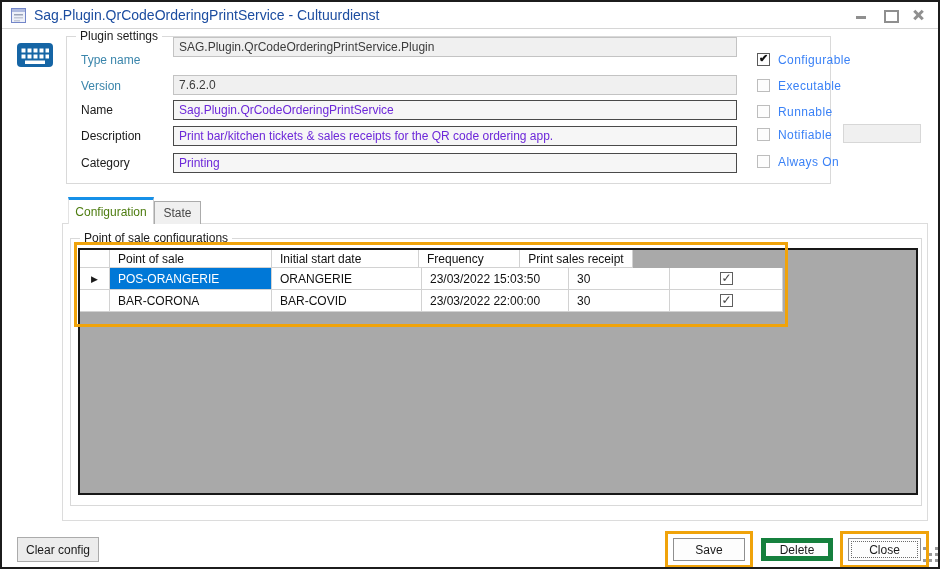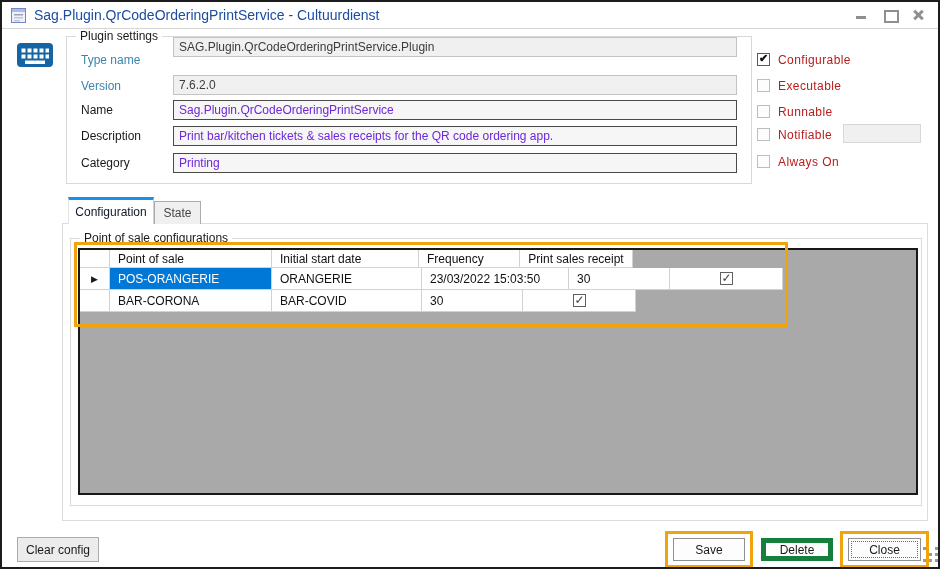--- a/index.html
+++ b/index.html
@@ -31,21 +31,21 @@
   
   .kbicon { position:absolute; left:14px; top:38px; width:38px; height:30px; }
 
   
   .gbox { position:absolute; border:1px solid #d9d9d9; background:#fff; }
   .glabel {
     position:absolute; top:-8px; left:9px; background:#fff; padding:0 4px;
     font-size:12px; color:#1a1a1a; white-space:nowrap;
   }
 
-  #plugin-settings { left:64px; top:34px; width:686px; height:148px; }
+  #plugin-settings { left:64px; top:34px; width:765px; height:148px; }
 
   .flabel { position:absolute; left:14px; font-size:12px; }
   .flabel.teal { color:#3a85ab; }
   .ftext {
     position:absolute; left:106px; width:564px; height:20px;
     font-family:"Liberation Sans",sans-serif; font-size:12px; padding:0 5px;
     outline:none;
   }
   .ftext.dis { background:#f0f0f0; border:1px solid #c3c3c3; color:#3c3c3c; }
   .ftext.ena { background:#f6f6f6; border:1px solid #4a4a4a; color:#6d28d9; }
@@ -53,35 +53,35 @@
   .cbrow { position:absolute; left:690px; display:flex; align-items:center; gap:8px; height:15px; }
   .cb {
     width:13px; height:13px; background:#fdfdfd; border:1px solid #bdbdbd;
     position:relative; flex:0 0 auto;
   }
   .cb.checked { border-color:#5a5a5a; }
   .cb.checked::after {
     content:"\2714"; position:absolute; left:1px; top:-2px;
     font-size:11px; color:#111; font-weight:bold;
   }
-  .cblabel { color:#b91c1c; font-size:12px; letter-spacing:.4px; white-space:nowrap; }
+  .cblabel { color:#3b82f6; font-size:12px; letter-spacing:.4px; white-space:nowrap; }
   .nottext {
     position:absolute; left:776px; top:87px; width:78px; height:19px;
     background:#f0f0f0; border:1px solid #d7d7d7;
   }
 
   
   .tab {
     position:absolute; display:flex; align-items:center; justify-content:center;
     font-size:12px; cursor:default;
   }
   #tab-configuration {
     left:66px; top:195px; width:86px; height:27px; background:#fff;
     border-top:3px solid #1690e8; border-left:1px solid #e3e3e3; border-right:1px solid #d0d0d0;
-    color:#0f172a; z-index:3;
+    color:#4d7c0f; z-index:3;
   }
   #tab-state {
     left:152px; top:199px; width:47px; height:23px; background:#f0f0f0;
     border:1px solid #ababab; border-bottom:none; color:#474747; z-index:2;
   }
   #tab-panel {
     position:absolute; left:60px; top:221px; width:866px; height:298px;
     border:1px solid #dcdcdc; background:#fff; z-index:1;
   }
 
@@ -246,20 +246,21 @@
         <div class="gcell c-date">23/03/2022 15:03:50</div>
         <div class="gcell c-freq">30</div>
         <div class="gcell c-rcpt">
           <span class="gcb checked"></span>
         </div>
       </div>
       <div class="grow">
         <div class="gcell c-sel"></div>
         <div class="gcell c-pos">BAR-CORONA</div>
         <div class="gcell c-zone">BAR-COVID</div>
+        <div class="gcell c-date">23/03/2022 22:00:00</div>
         <div class="gcell c-freq">30</div>
         <div class="gcell c-rcpt">
           <span class="gcb checked"></span>
         </div>
       </div>
     </div>
   </div>
 
   <div class="ann" id="ann-grid"></div>
   <div class="ann" id="ann-save"></div>

